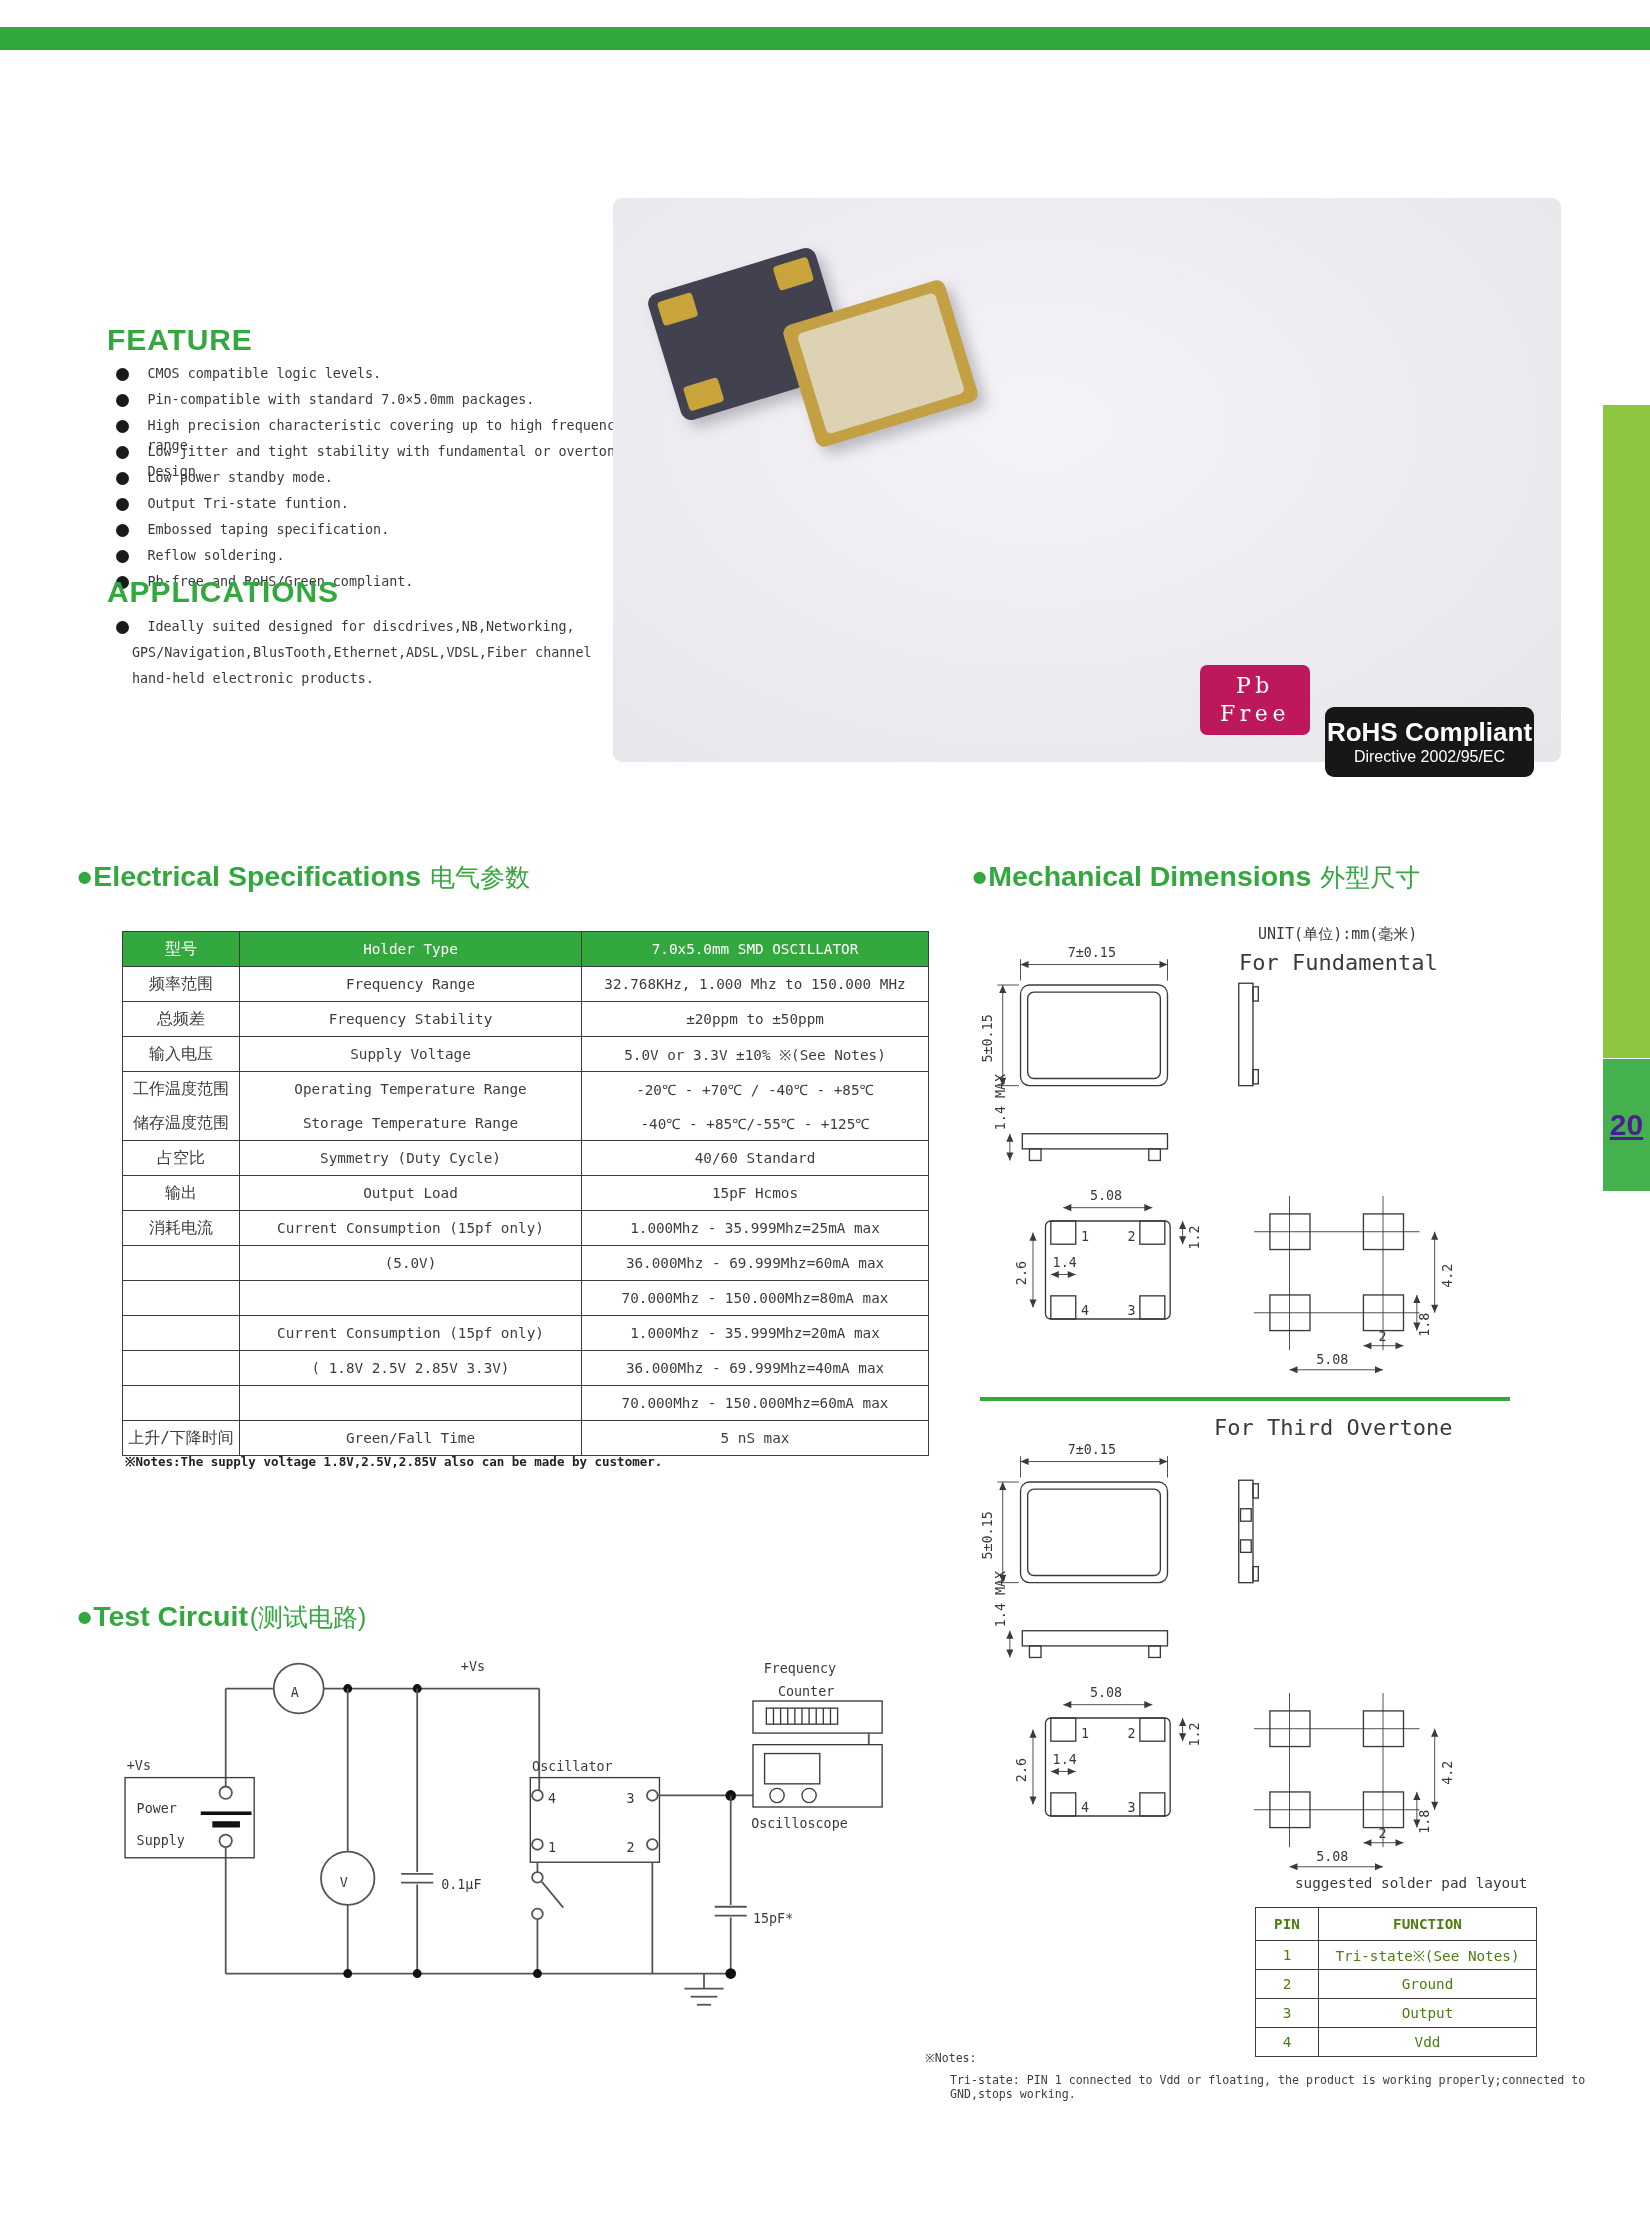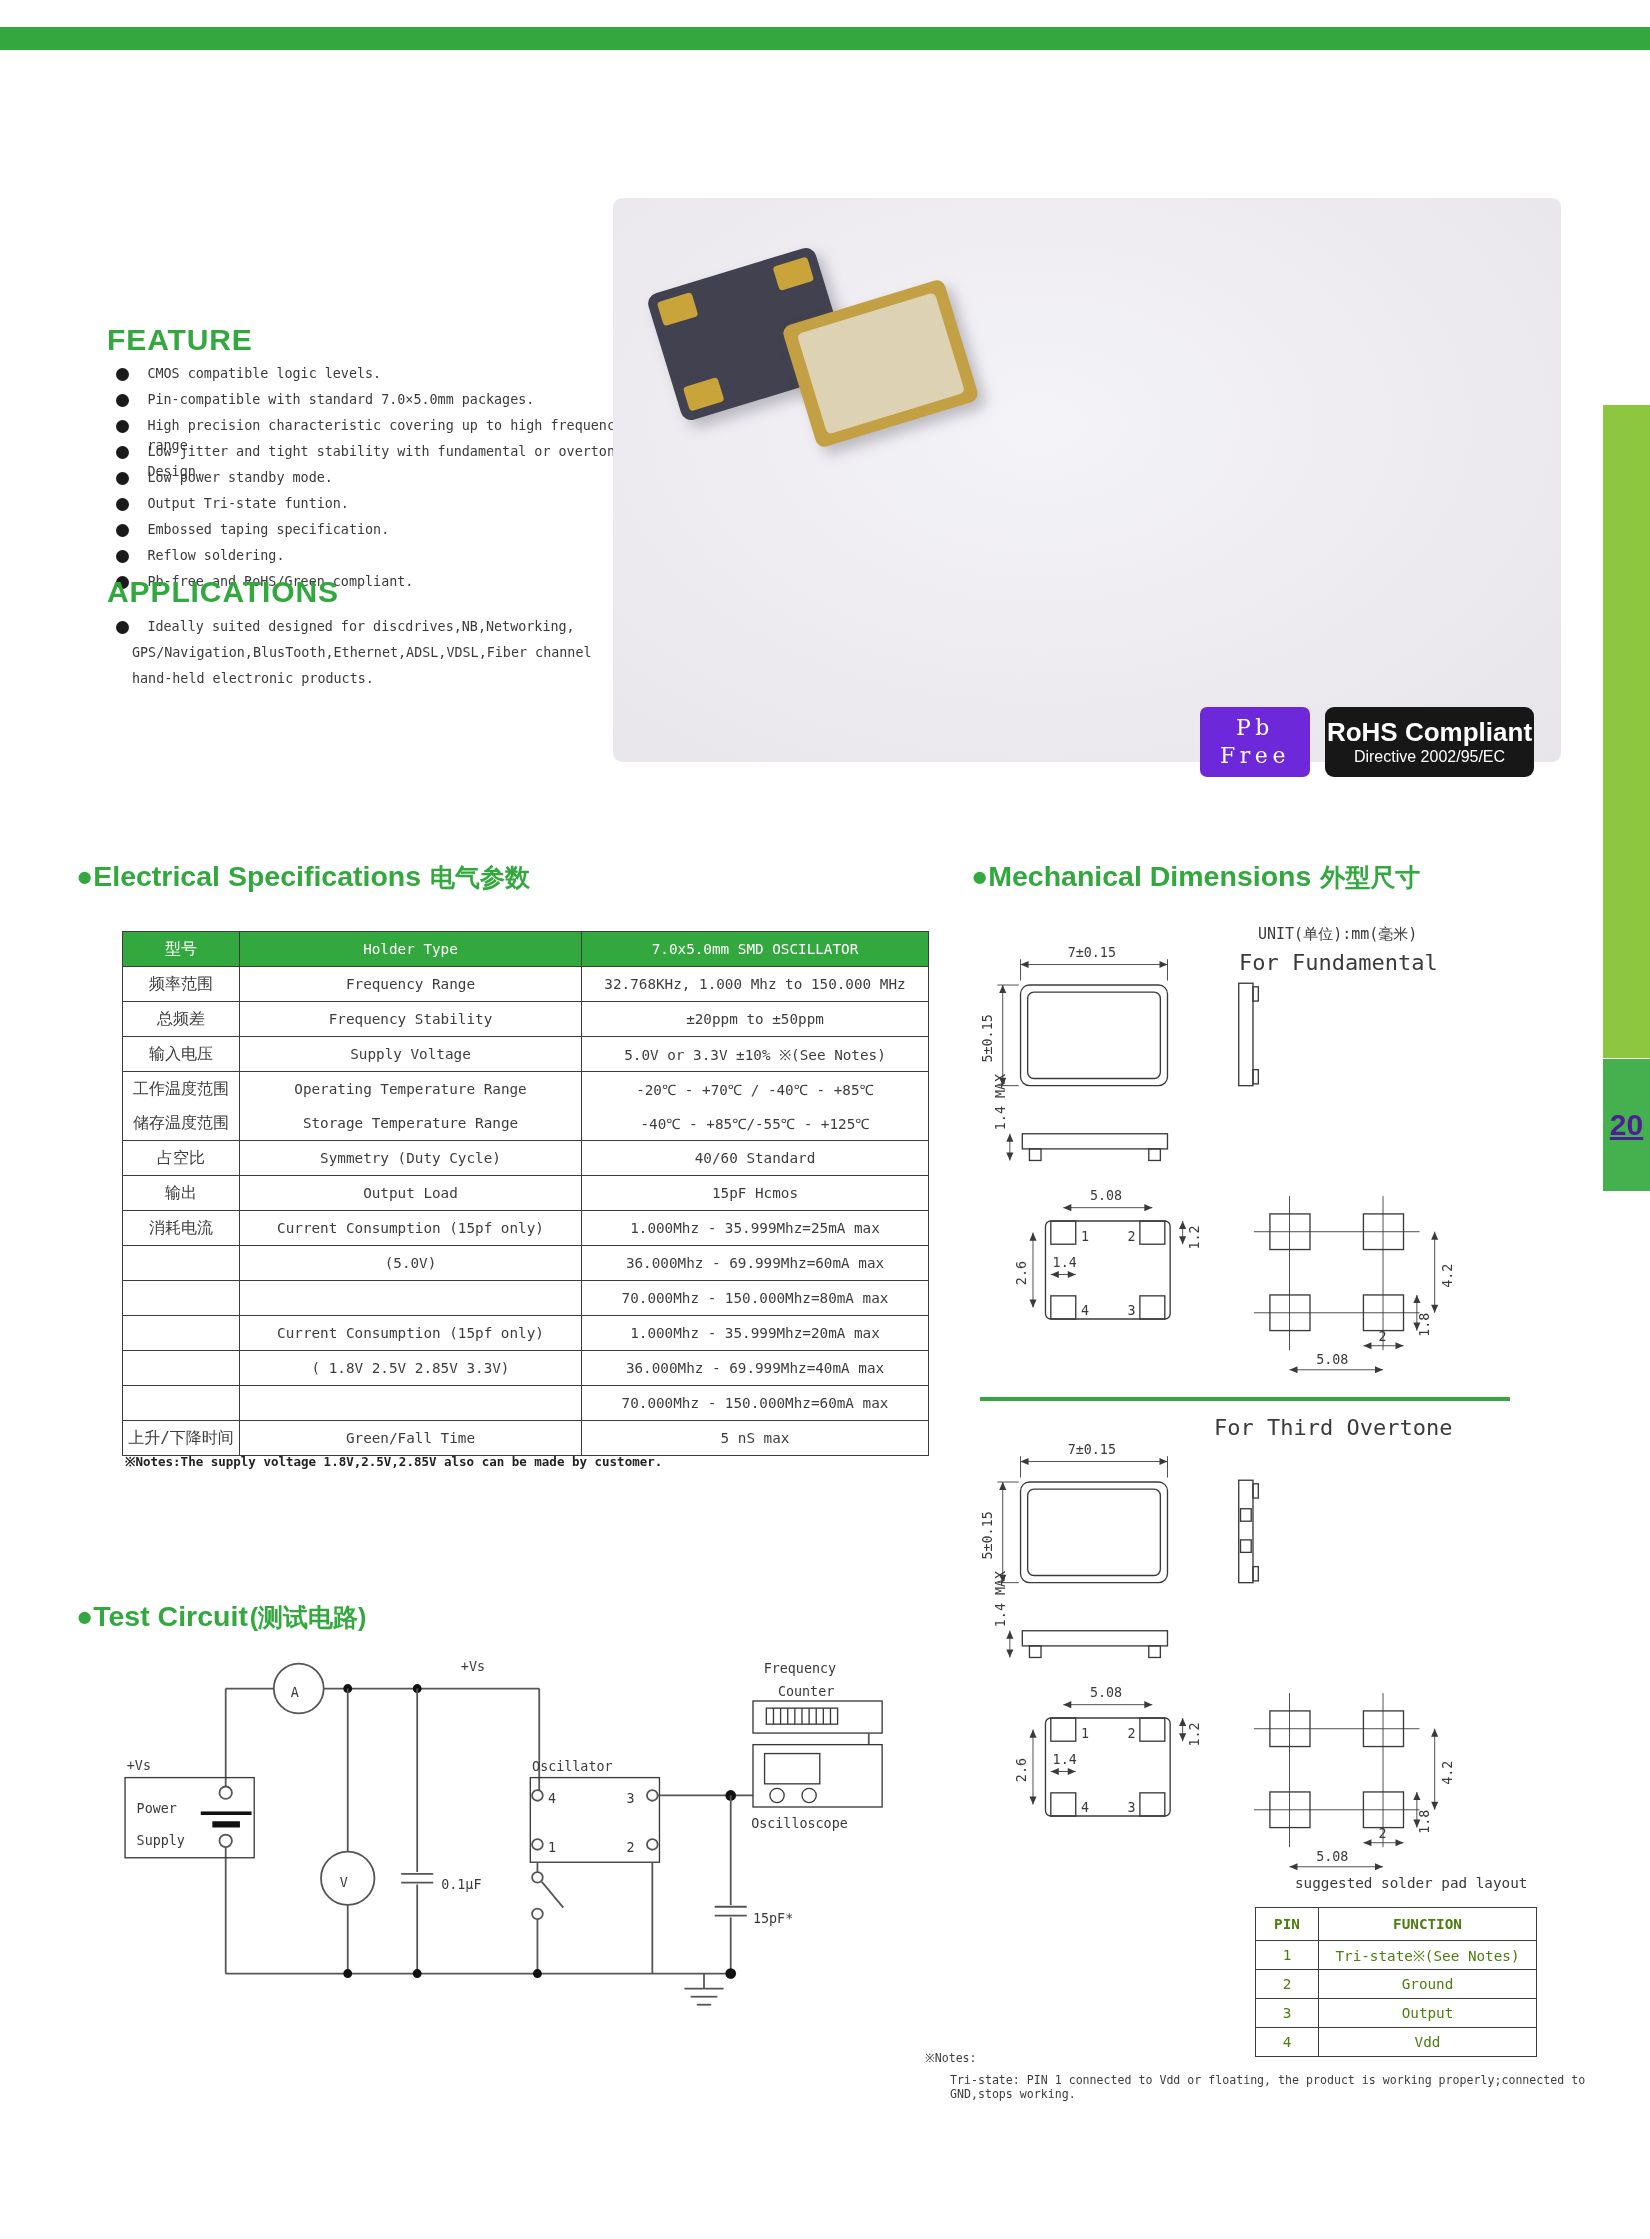--- a/index.html
+++ b/index.html
@@ -13,40 +13,40 @@
 
   
   .side-light{left:1603px;top:405px;width:47px;height:653px;background:#8dc63f;}
   .side-page{left:1603px;top:1059px;width:47px;height:132px;background:#44b14e;
              display:flex;align-items:center;justify-content:center;color:#4c1d95;
              font-size:30px;font-weight:bold;text-decoration:underline;}
 
   
   .h-big{font-weight:900;color:#33a83f;font-size:30px;letter-spacing:0.9px;}
   .h-sec{font-weight:900;color:#33a83f;font-size:28.5px;}
-  .h-cjk{font-weight:700;color:#33a83f;font-size:25px;margin-left:9px;}
+  .h-cjk{font-weight:400;color:#33a83f;font-size:25px;margin-left:9px;}
   .bullet-dot{color:#33a83f;}
 
   
   .f-item{display:flex;align-items:flex-start;height:26px;}
   .f-bullet{width:13.4px;height:13.4px;background:#1a1a1a;border-radius:50%;margin:3.6px 18px 0 0;flex:none;}
   .f-text{font-size:13.4px;line-height:19.6px;color:#3a3a3a;}
 
   
   .photo{left:613px;top:198px;width:948px;height:564px;border-radius:9px;
          background:radial-gradient(ellipse at 45% 40%, #f4f3f7 0%, #edebf0 55%, #e7e5ea 100%);}
   .chip1{left:661px;top:267px;width:175px;height:132px;background:#41414f;border-radius:10.7px;
          transform:rotate(-17deg);box-shadow:5.3px 9px 12.5px rgba(90,85,100,.35);}
   .chip1 .pad{position:absolute;width:36px;height:25px;background:#c9a43a;border-radius:3.6px;}
   .chip2{left:796px;top:300px;width:169px;height:127px;background:#c3a044;border-radius:9px;
          transform:rotate(-17deg);box-shadow:5.3px 9px 12.5px rgba(90,85,100,.35);}
   .chip2 .plate{position:absolute;left:12.5px;top:10.7px;right:12.5px;bottom:10.7px;background:#ded2b4;border-radius:5.3px;}
 
   
-  .pb-badge{left:1200px;top:707px;width:110px;height:70px;border-radius:7.1px;background:#6d28d9;
+  .pb-badge{left:1200px;top:665px;width:110px;height:70px;border-radius:7.1px;background:#be185d;
             color:#fff;display:flex;flex-direction:column;align-items:center;justify-content:center;
             font-family:"DejaVu Serif",serif;font-size:22px;letter-spacing:4.5px;line-height:28.5px;}
   .rohs-badge{left:1325px;top:707px;width:209px;height:70px;border-radius:9px;background:#171717;
             color:#fff;display:flex;flex-direction:column;align-items:center;justify-content:center;}
   .rohs-l1{font-size:26px;font-weight:bold;line-height:30px;}
   .rohs-l2{font-size:16px;line-height:19.6px;}
 
   
   .etable{left:122px;top:931px;width:805px;border:1.8px solid #3c3c3c;}
   .erow{display:flex;height:34px;border-top:0.9px solid #3c3c3c;}

